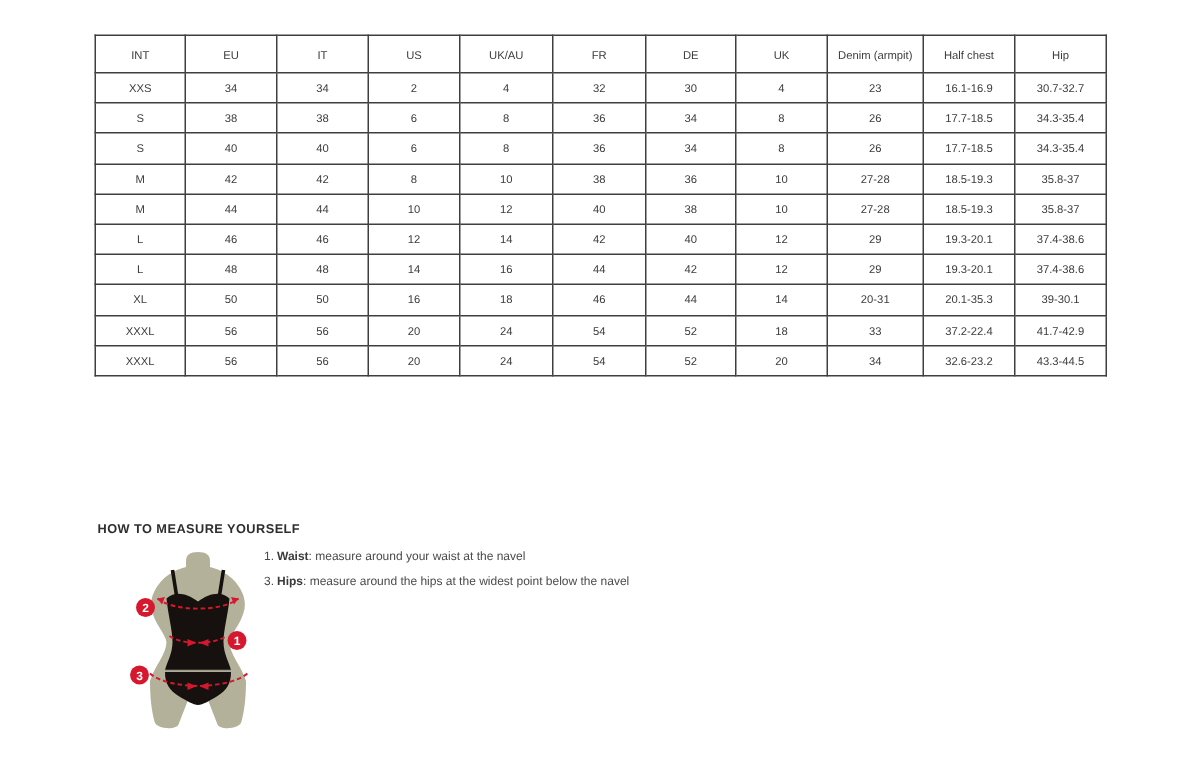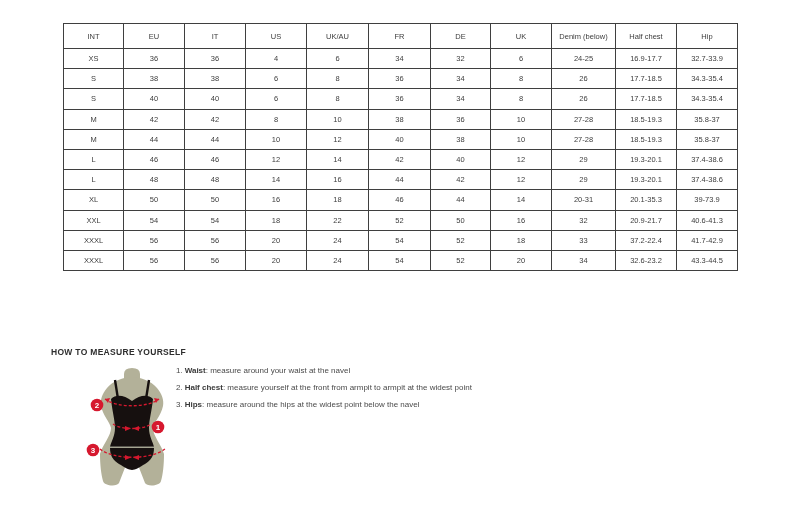--- a/index.html
+++ b/index.html
@@ -31,21 +31,21 @@
     font-weight: normal;
     white-space: nowrap;
     overflow: hidden;
   }
   table.size-table th { height: 25px; margin-top: 44px; }
   table.size-table td { height: 20.2px; }
 
   
   .measure-heading {
     position: absolute;
-    left: 51px; top: 347px;
+    left: 65px; top: 347px;
     font-size: 8.5px;
     font-weight: bold;
     letter-spacing: 0.3px;
     color: #2e2e2e;
   }
   ul.measure-list {
     position: absolute;
     left: 176px; top: 366px;
     margin: 0; padding: 0;
     list-style: none;
@@ -84,38 +84,38 @@
   <thead>
     <tr>
       <th>INT</th>
       <th>EU</th>
       <th>IT</th>
       <th>US</th>
       <th>UK/AU</th>
       <th>FR</th>
       <th>DE</th>
       <th>UK</th>
-      <th>Denim (below)</th>
+      <th>Denim (armpit)</th>
       <th>Half chest</th>
       <th>Hip</th>
     </tr>
   </thead>
   <tbody>
       <tr>
-        <td>XS</td>
-        <td>36</td>
-        <td>36</td>
+        <td>XXS</td>
+        <td>34</td>
+        <td>34</td>
+        <td>2</td>
         <td>4</td>
-        <td>6</td>
-        <td>34</td>
         <td>32</td>
-        <td>6</td>
-        <td>24-25</td>
-        <td>16.9-17.7</td>
-        <td>32.7-33.9</td>
+        <td>30</td>
+        <td>4</td>
+        <td>23</td>
+        <td>16.1-16.9</td>
+        <td>30.7-32.7</td>
       </tr>
       <tr>
         <td>S</td>
         <td>38</td>
         <td>38</td>
         <td>6</td>
         <td>8</td>
         <td>36</td>
         <td>34</td>
         <td>8</td>
@@ -192,34 +192,21 @@
         <td>XL</td>
         <td>50</td>
         <td>50</td>
         <td>16</td>
         <td>18</td>
         <td>46</td>
         <td>44</td>
         <td>14</td>
         <td>20-31</td>
         <td>20.1-35.3</td>
-        <td>39-73.9</td>
-      </tr>
-      <tr>
-        <td>XXL</td>
-        <td>54</td>
-        <td>54</td>
-        <td>18</td>
-        <td>22</td>
-        <td>52</td>
-        <td>50</td>
-        <td>16</td>
-        <td>32</td>
-        <td>20.9-21.7</td>
-        <td>40.6-41.3</td>
+        <td>39-30.1</td>
       </tr>
       <tr>
         <td>XXXL</td>
         <td>56</td>
         <td>56</td>
         <td>20</td>
         <td>24</td>
         <td>54</td>
         <td>52</td>
         <td>18</td>
@@ -243,23 +230,20 @@
     </tbody>
 </table>
 
 <div class="measure-heading">HOW TO MEASURE YOURSELF</div>
 
 <ul class="measure-list">
   <li>
     <span class="num">1.</span><span class="lbl">Waist</span><span>: measure around your waist at the navel</span>
   </li>
   <li>
-    <span class="num">2.</span><span class="lbl">Half chest</span><span>: measure yourself at the front from armpit to armpit at the widest point</span>
-  </li>
-  <li>
     <span class="num">3.</span><span class="lbl">Hips</span><span>: measure around the hips at the widest point below the navel</span>
   </li>
 </ul>
 
 <div class="figure-wrap">
   <svg viewBox="0 0 95 122" xmlns="http://www.w3.org/2000/svg">
 
     <g>
       <path d="M39,13 L39,6 Q39,0 47,0 Q55,0 55,6 L55,13 Z" fill="#b3b199"></path>
       <path d="M47,9 C38,9 28,13 22,20 C17,26 15,32 16,38 C18,48 25,54 26,60

